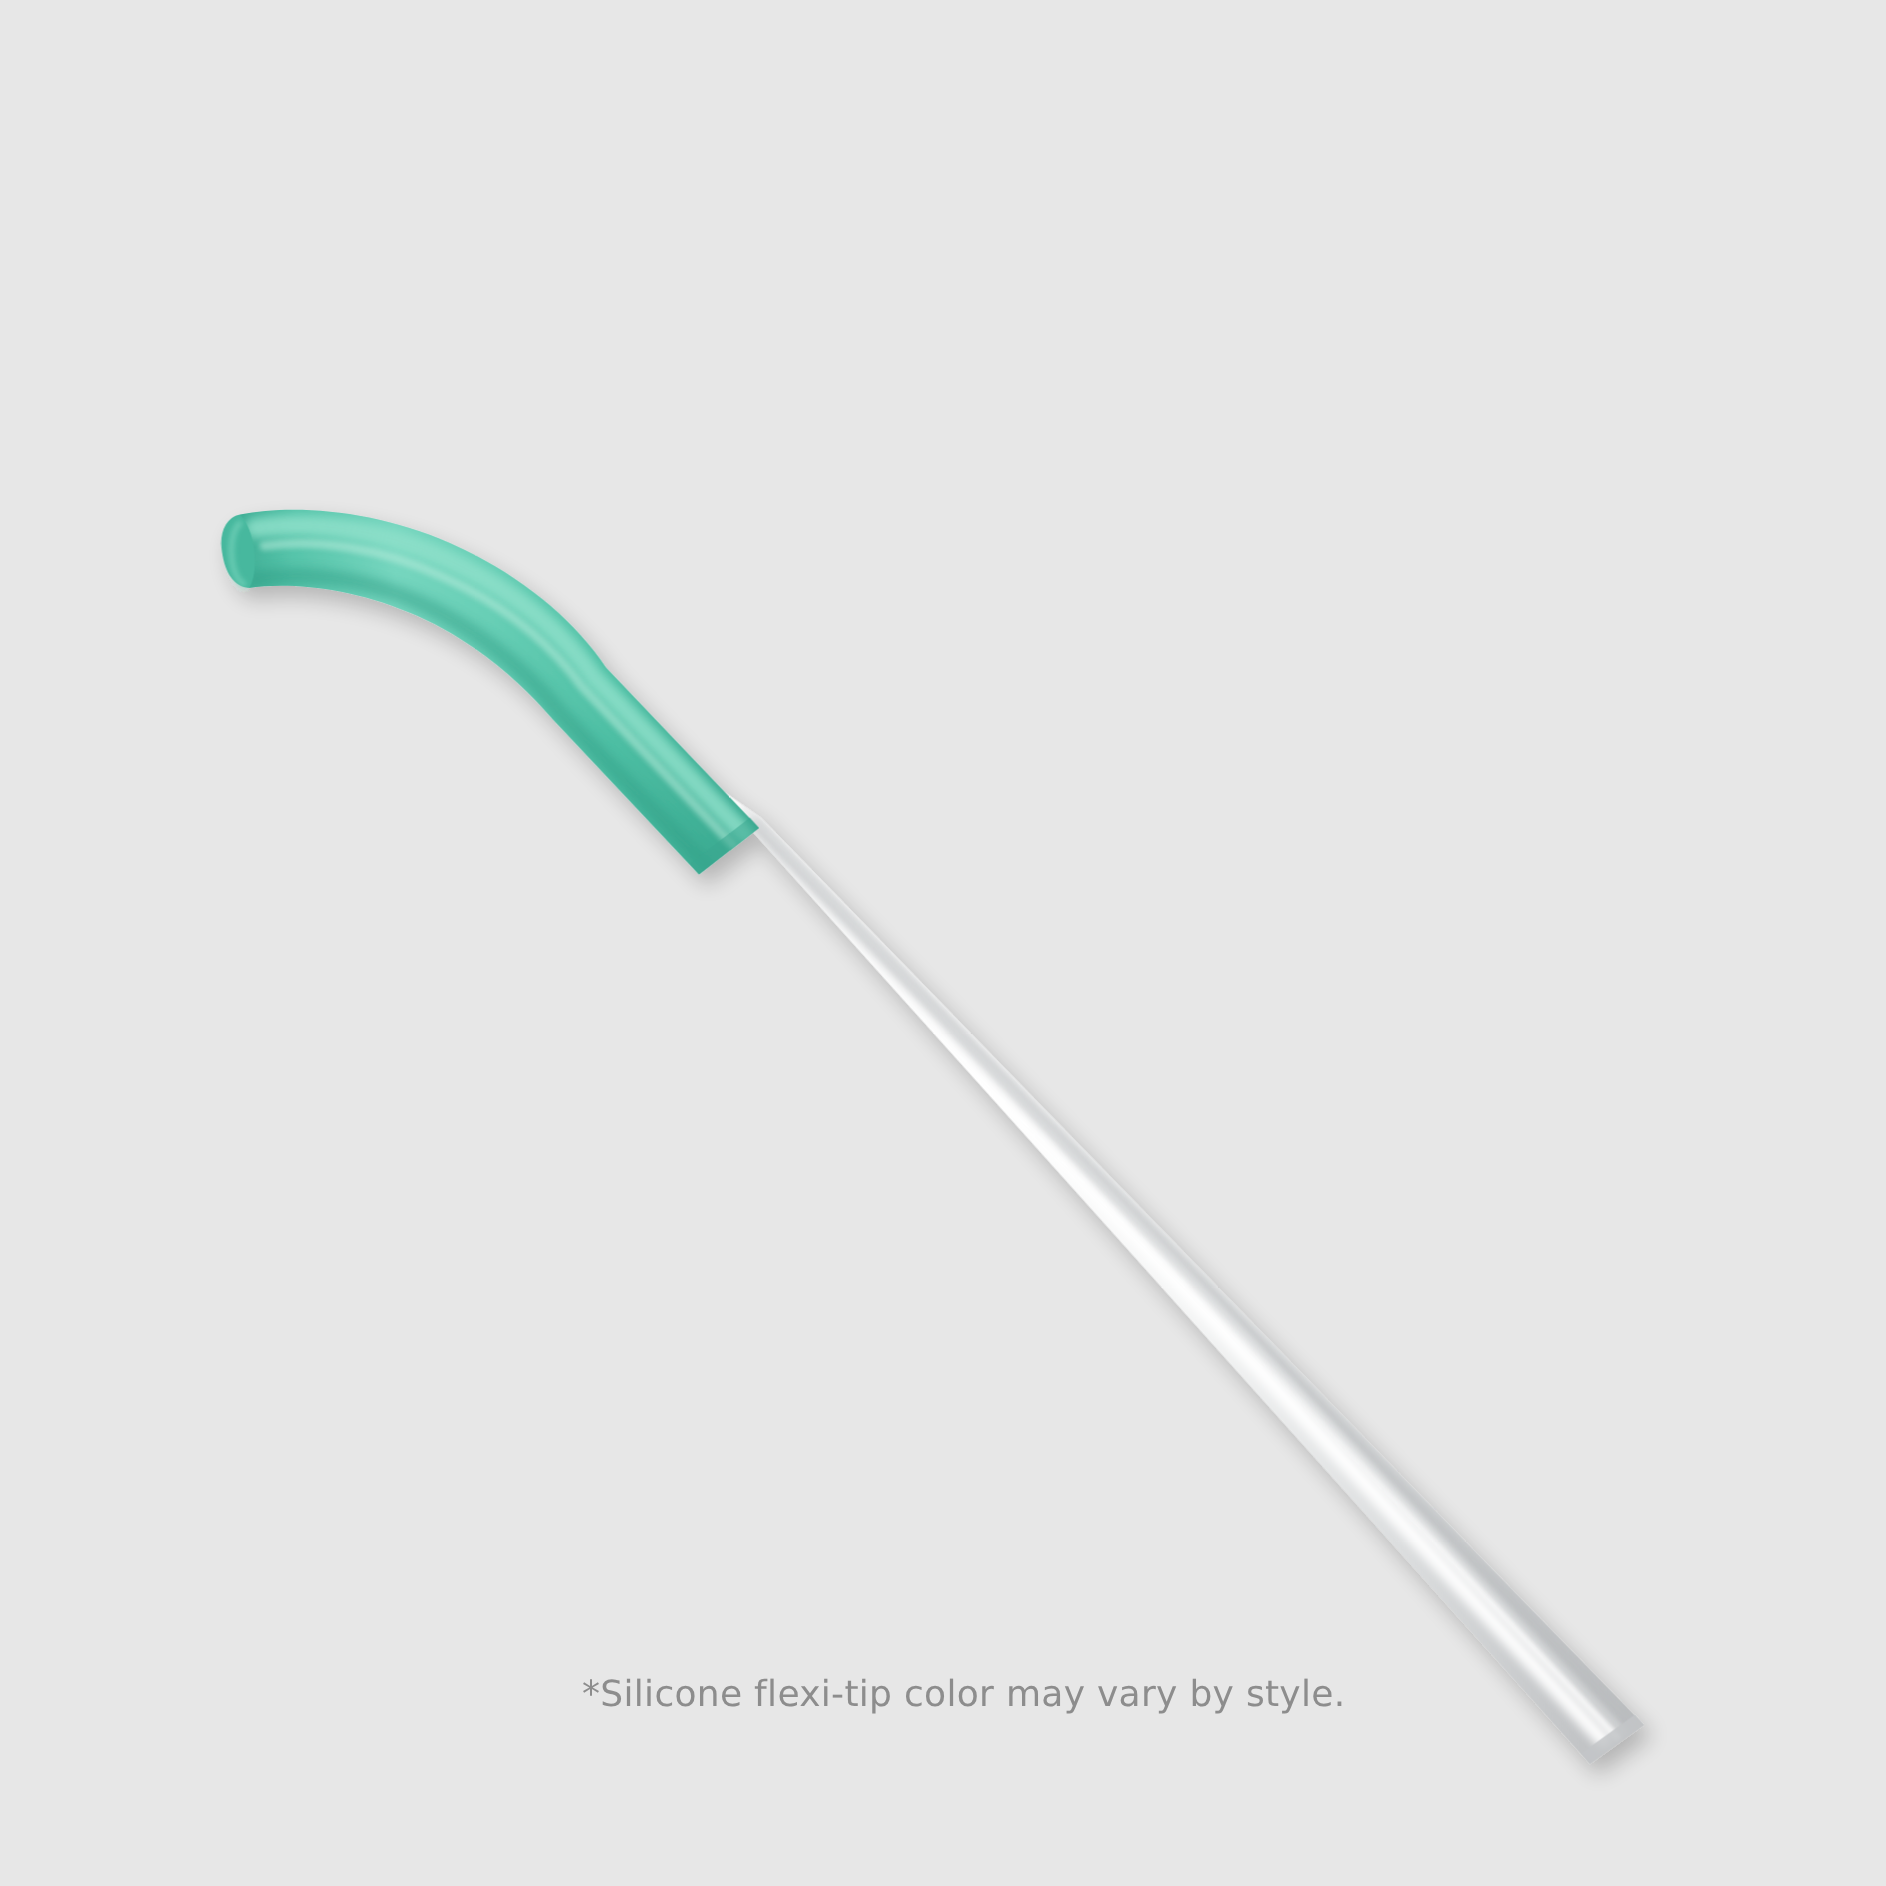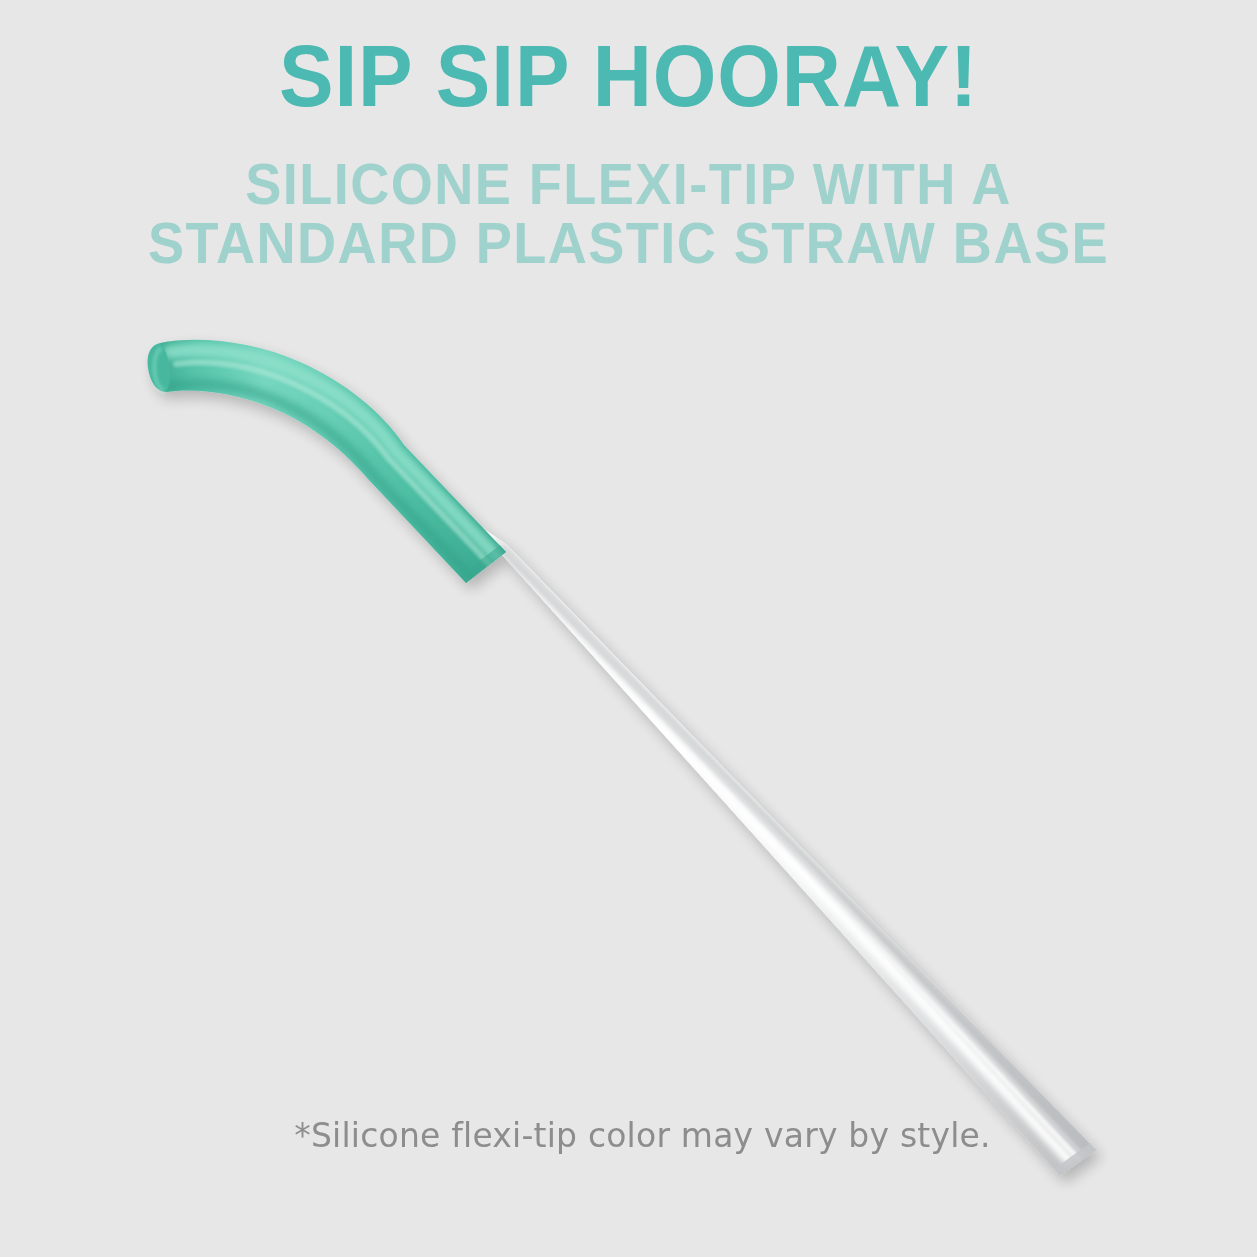--- a/index.html
+++ b/index.html
@@ -82,40 +82,33 @@
     position: absolute;
     left: 0;
     top: 1112px;
     width: 1257px;
     text-align: center;
   }
   .footnote-line {
     display: block;
     font-family: "DejaVu Sans", sans-serif;
     font-weight: 400;
-    font-size: 33px;
+    font-size: 24px;
     line-height: 1.45;
     color: #8d8d8d;
     letter-spacing: 0.2px;
     white-space: nowrap;
     margin-left: 28px;
   }
 </style>
 </head>
 <body>
 
 <div class="poster">
 
-  <div class="headline-block">
-    <h1 class="title">SIP SIP HOORAY!</h1>
-    <h2 class="subtitle">
-      <span class="sub-line">SILICONE FLEXI-TIP WITH A</span>
-      <span class="sub-line">STANDARD PLASTIC STRAW BASE</span>
-    </h2>
-  </div>
 
   <div class="product-stage">
     <svg viewBox="0 0 1257 1257" xmlns="http://www.w3.org/2000/svg">
       <defs>
 
         <linearGradient id="plasticGrad" x1="0" y1="0" x2="1" y2="1" gradientUnits="objectBoundingBox">
           <stop offset="0%" stop-color="#cfd1d2"></stop>
           <stop offset="14%" stop-color="#fbfbfb"></stop>
           <stop offset="34%" stop-color="#ffffff"></stop>
           <stop offset="58%" stop-color="#f0f1f2"></stop>

